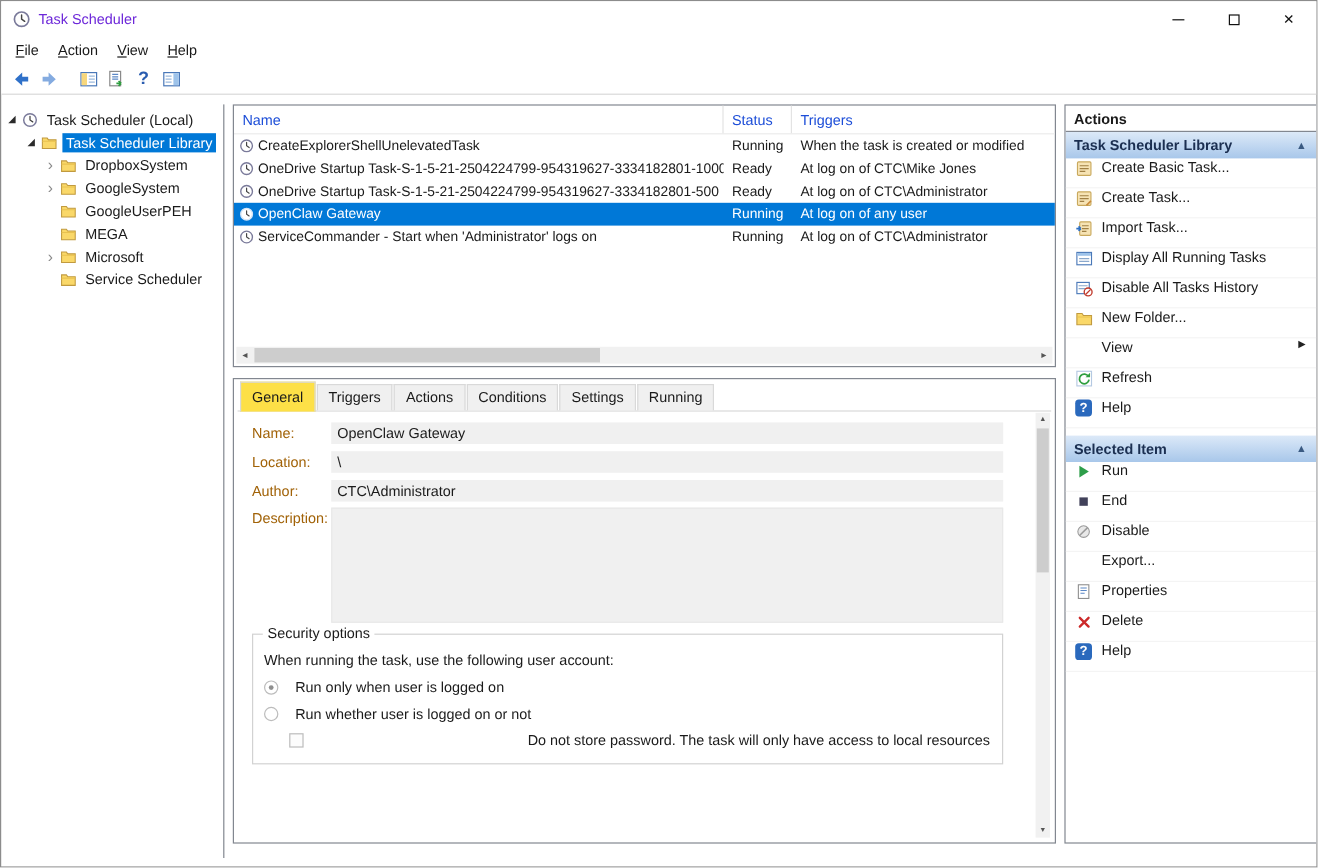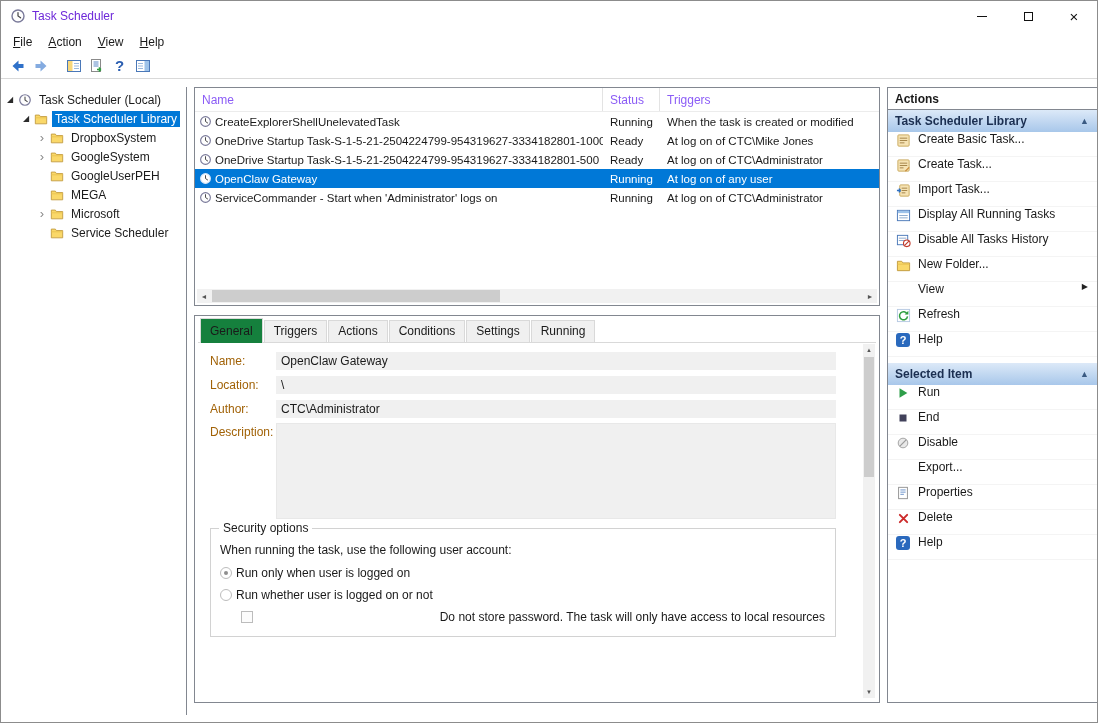--- a/index.html
+++ b/index.html
@@ -37,54 +37,54 @@
   .twisty { width:14px; flex:none; text-align:center; color:#8a8a8a; font-size:13px; line-height:1; }
   .twisty.expanded { color:#2b2b2b; font-size:8px; }
   .tree-icon { width:16px; flex:none; display:flex; justify-content:center; margin-right:3px; }
   .tree-label { padding:1px 3px; }
   .tree-label.selected { background:#0078d7; color:#fff; }
   .lvl1 { padding-left:16px; }
   .lvl2 { padding-left:32px; }
 
   
   .list-panel { position:absolute; left:193px; top:86px; width:686px; height:219px; }
-  .list-header { display:flex; height:24px; align-items:stretch; border-bottom:1px solid #ececec; color:#8b5cf6; }
+  .list-header { display:flex; height:24px; align-items:stretch; border-bottom:1px solid #ececec; color:#1d4ed8; }
   .col { display:flex; align-items:center; padding-left:7px; border-right:1px solid #e3e3e3; }
   .col-name { width:408px; }
   .col-status { width:57px; }
   .col-triggers { flex:1; border-right:none; }
   .list-row { display:flex; align-items:center; height:19px; white-space:nowrap; font-size:11.5px; }
   .list-row.selected { background:#0078d7; color:#fff; }
   .row-icon { width:20px; flex:none; display:flex; justify-content:center; }
   .cell { overflow:hidden; }
   .cell.name { width:388px; flex:none; }
   .cell.status { width:57px; flex:none; padding-left:7px; }
   .cell.triggers { flex:1; padding-left:7px; }
   .h-scroll { position:absolute; left:2px; right:2px; bottom:2px; height:14px; background:#f1f1f1; }
   .h-arrow { position:absolute; top:0; width:14px; height:14px; display:flex; align-items:center; justify-content:center; font-size:7px; color:#555; }
   .h-arrow.left { left:0; } .h-arrow.right { right:0; }
   .h-thumb { position:absolute; left:15px; top:1px; bottom:1px; width:288px; background:#cdcdcd; }
 
   
   .detail-panel { position:absolute; left:193px; top:314px; width:686px; height:388px; }
   .tabs { display:flex; padding:4px 0 0 5px; position:relative; z-index:2; }
   .tab { padding:3px 9px 4px 9px; border:1px solid #d9d9d9; border-bottom:none; background:#f0f0f0; margin-right:1px; }
-  .tab.active { background:#15803d; position:relative; margin-top:-2px; padding-top:5px; margin-bottom:-1px; }
+  .tab.active { background:#fde047; position:relative; margin-top:-2px; padding-top:5px; margin-bottom:-1px; }
   .tab-page { position:absolute; left:3px; right:3px; top:26px; bottom:3px; border-top:1px solid #d9d9d9; background:#fff; }
   .form { padding:8px 40px 0 12px; }
   .f-row { display:flex; align-items:center; height:20px; margin-bottom:4px; }
   .f-row.top { align-items:flex-start; height:auto; }
   .f-label { width:66px; flex:none; color:#a16207; }
   .f-value { flex:1; background:#f0f0f0; height:18px; line-height:18px; padding:0 5px; overflow:hidden; }
   .desc-box { flex:1; height:96px; background:#f0f0f0; border:1px solid #e8e8e8; }
   .groupbox { margin-top:9px; border:1px solid #d2d2d2; position:relative; padding:14px 10px 8px 9px; }
   .group-title { position:absolute; top:-8px; left:8px; background:#fff; padding:0 4px; }
   .sec-line { margin-bottom:5px; }
   .account-strip { background:#f0f0f0; height:18px; line-height:18px; padding-left:3px; margin-bottom:7px; }
-  .opt-row { display:flex; align-items:center; gap:4px; height:22px; }
+  .opt-row { display:flex; align-items:center; gap:14px; height:22px; }
   .ind2 { margin-left:21px;justify-content:space-between; }
   .radio { width:12px; height:12px; flex:none; border-radius:50%; border:1px solid #bcbcbc; background:#fff; position:relative; }
   .radio.checked::after { content:""; position:absolute; inset:3px; border-radius:50%; background:#8f8f8f; }
   .checkbox { width:12px; height:12px; flex:none; border:1px solid #bcbcbc; background:#fcfcfc; }
   .checkbox.enabled { border-color:#707070; background:#fff; }
   .v-scroll { position:absolute; top:1px; bottom:1px; right:1px; width:12px; background:#f1f1f1; }
   .v-arrow { position:absolute; left:0; width:12px; height:12px; display:flex; align-items:center; justify-content:center; font-size:6px; color:#555; }
   .v-arrow.up { top:0; } .v-arrow.down { bottom:0; }
   .v-thumb { position:absolute; left:1px; right:1px; top:13px; height:120px; background:#cdcdcd; }
 

